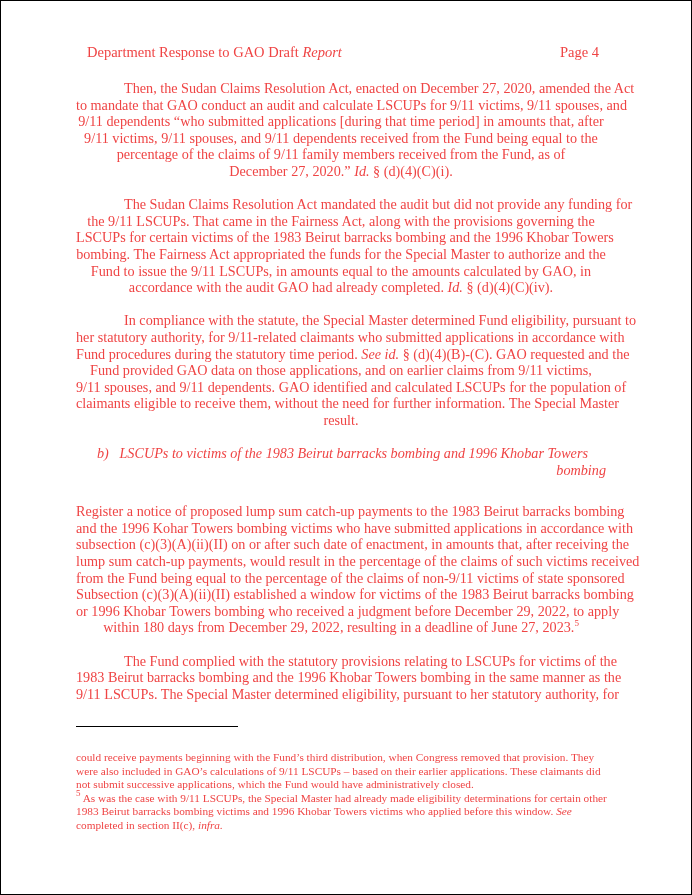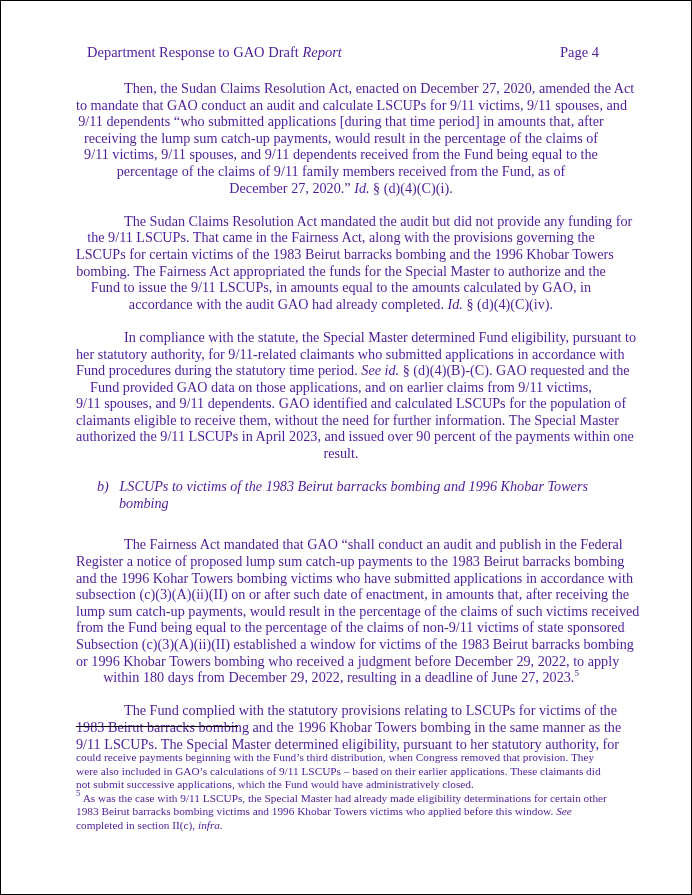--- a/index.html
+++ b/index.html
@@ -3,21 +3,21 @@
   <meta charset="utf-8">
   <style>
     html, body { margin: 0; padding: 0; background: #ffffff; }
     body { width: 692px; height: 895px; position: relative; overflow: hidden; }
     .page {
       position: absolute; left: 0; top: 0;
       width: 690px; height: 893px;
       border: 1px solid #000;
       background: #fff;
       font-family: "Liberation Serif", serif;
-      color: #4c1d95;
+      color: #ef4444;
     }
     .header {
       position: absolute; left: 86px; top: 42px; width: 512px;
       font-size: 14.5px; line-height: 18px;
     }
     .header .title { position: absolute; left: 0; top: 0; white-space: nowrap; }
     .header .pageno { position: absolute; right: 0; top: 0; white-space: nowrap; }
     .body {
       position: absolute; left: 75px; top: 79px; width: 530px;
       font-size: 14.2px; line-height: 16.6px;
@@ -56,21 +56,20 @@
     <span class="title"><span>Department Response to GAO Draft </span><i>Report</i></span>
     <span class="pageno">Page 4</span>
   </div>
 
   <div class="body">
 
     <p class="para noindent">
       <span class="line first">Then, the Sudan Claims Resolution Act, enacted on December 27, 2020, amended the Act</span>
       <span class="line">to mandate that GAO conduct an audit and calculate LSCUPs for 9/11 victims, 9/11 spouses, and</span>
       <span class="line">9/11 dependents “who submitted applications [during that time period] in amounts that, after</span>
-      <span class="line">receiving the lump sum catch-up payments, would result in the percentage of the claims of</span>
       <span class="line">9/11 victims, 9/11 spouses, and 9/11 dependents received from the Fund being equal to the</span>
       <span class="line">percentage of the claims of 9/11 family members received from the Fund, as of</span>
       <span class="line"><span>December 27, 2020.”  </span><i>Id.</i><span> § (d)(4)(C)(i).</span></span>
     </p>
 
     <p class="para noindent">
       <span class="line first">The Sudan Claims Resolution Act mandated the audit but did not provide any funding for</span>
       <span class="line">the 9/11 LSCUPs.  That came in the Fairness Act, along with the provisions governing the</span>
       <span class="line">LSCUPs for certain victims of the 1983 Beirut barracks bombing and the 1996 Khobar Towers</span>
       <span class="line">bombing.  The Fairness Act appropriated the funds for the Special Master to authorize and the</span>
@@ -78,31 +77,29 @@
       <span class="line"><span>accordance with the audit GAO had already completed.  </span><i>Id.</i><span> § (d)(4)(C)(iv).</span></span>
     </p>
 
     <p class="para noindent">
       <span class="line first">In compliance with the statute, the Special Master determined Fund eligibility, pursuant to</span>
       <span class="line">her statutory authority, for 9/11-related claimants who submitted applications in accordance with</span>
       <span class="line"><span>Fund procedures during the statutory time period.  </span><i>See id.</i><span> § (d)(4)(B)-(C).  GAO requested and the</span></span>
       <span class="line">Fund provided GAO data on those applications, and on earlier claims from 9/11 victims,</span>
       <span class="line">9/11 spouses, and 9/11 dependents.  GAO identified and calculated LSCUPs for the population of</span>
       <span class="line">claimants eligible to receive them, without the need for further information.  The Special Master</span>
-      <span class="line">authorized the 9/11 LSCUPs in April 2023, and issued over 90 percent of the payments within one</span>
       <span class="line">result.</span>
     </p>
 
     <div class="heading">
       <span class="line"><span>b)</span>&nbsp;&nbsp;&nbsp;<span>LSCUPs to victims of the 1983 Beirut barracks bombing and 1996 Khobar Towers</span></span>
-      <span class="line cont" style="text-indent:0;">bombing</span>
+      <span class="line cont" style="text-indent:0;text-align:right;">bombing</span>
     </div>
 
     <p class="para noindent">
-      <span class="line first">The Fairness Act mandated that GAO “shall conduct an audit and publish in the Federal</span>
       <span class="line">Register a notice of proposed lump sum catch-up payments to the 1983 Beirut barracks bombing</span>
       <span class="line">and the 1996 Kohar Towers bombing victims who have submitted applications in accordance with</span>
       <span class="line">subsection (c)(3)(A)(ii)(II) on or after such date of enactment, in amounts that, after receiving the</span>
       <span class="line">lump sum catch-up payments, would result in the percentage of the claims of such victims received</span>
       <span class="line">from the Fund being equal to the percentage of the claims of non-9/11 victims of state sponsored</span>
       <span class="line">Subsection (c)(3)(A)(ii)(II) established a window for victims of the 1983 Beirut barracks bombing</span>
       <span class="line">or 1996 Khobar Towers bombing who received a judgment before December 29, 2022, to apply</span>
       <span class="line"><span>within 180 days from December 29, 2022, resulting in a deadline of June 27, 2023.</span><sup>5</sup></span>
     </p>
 

